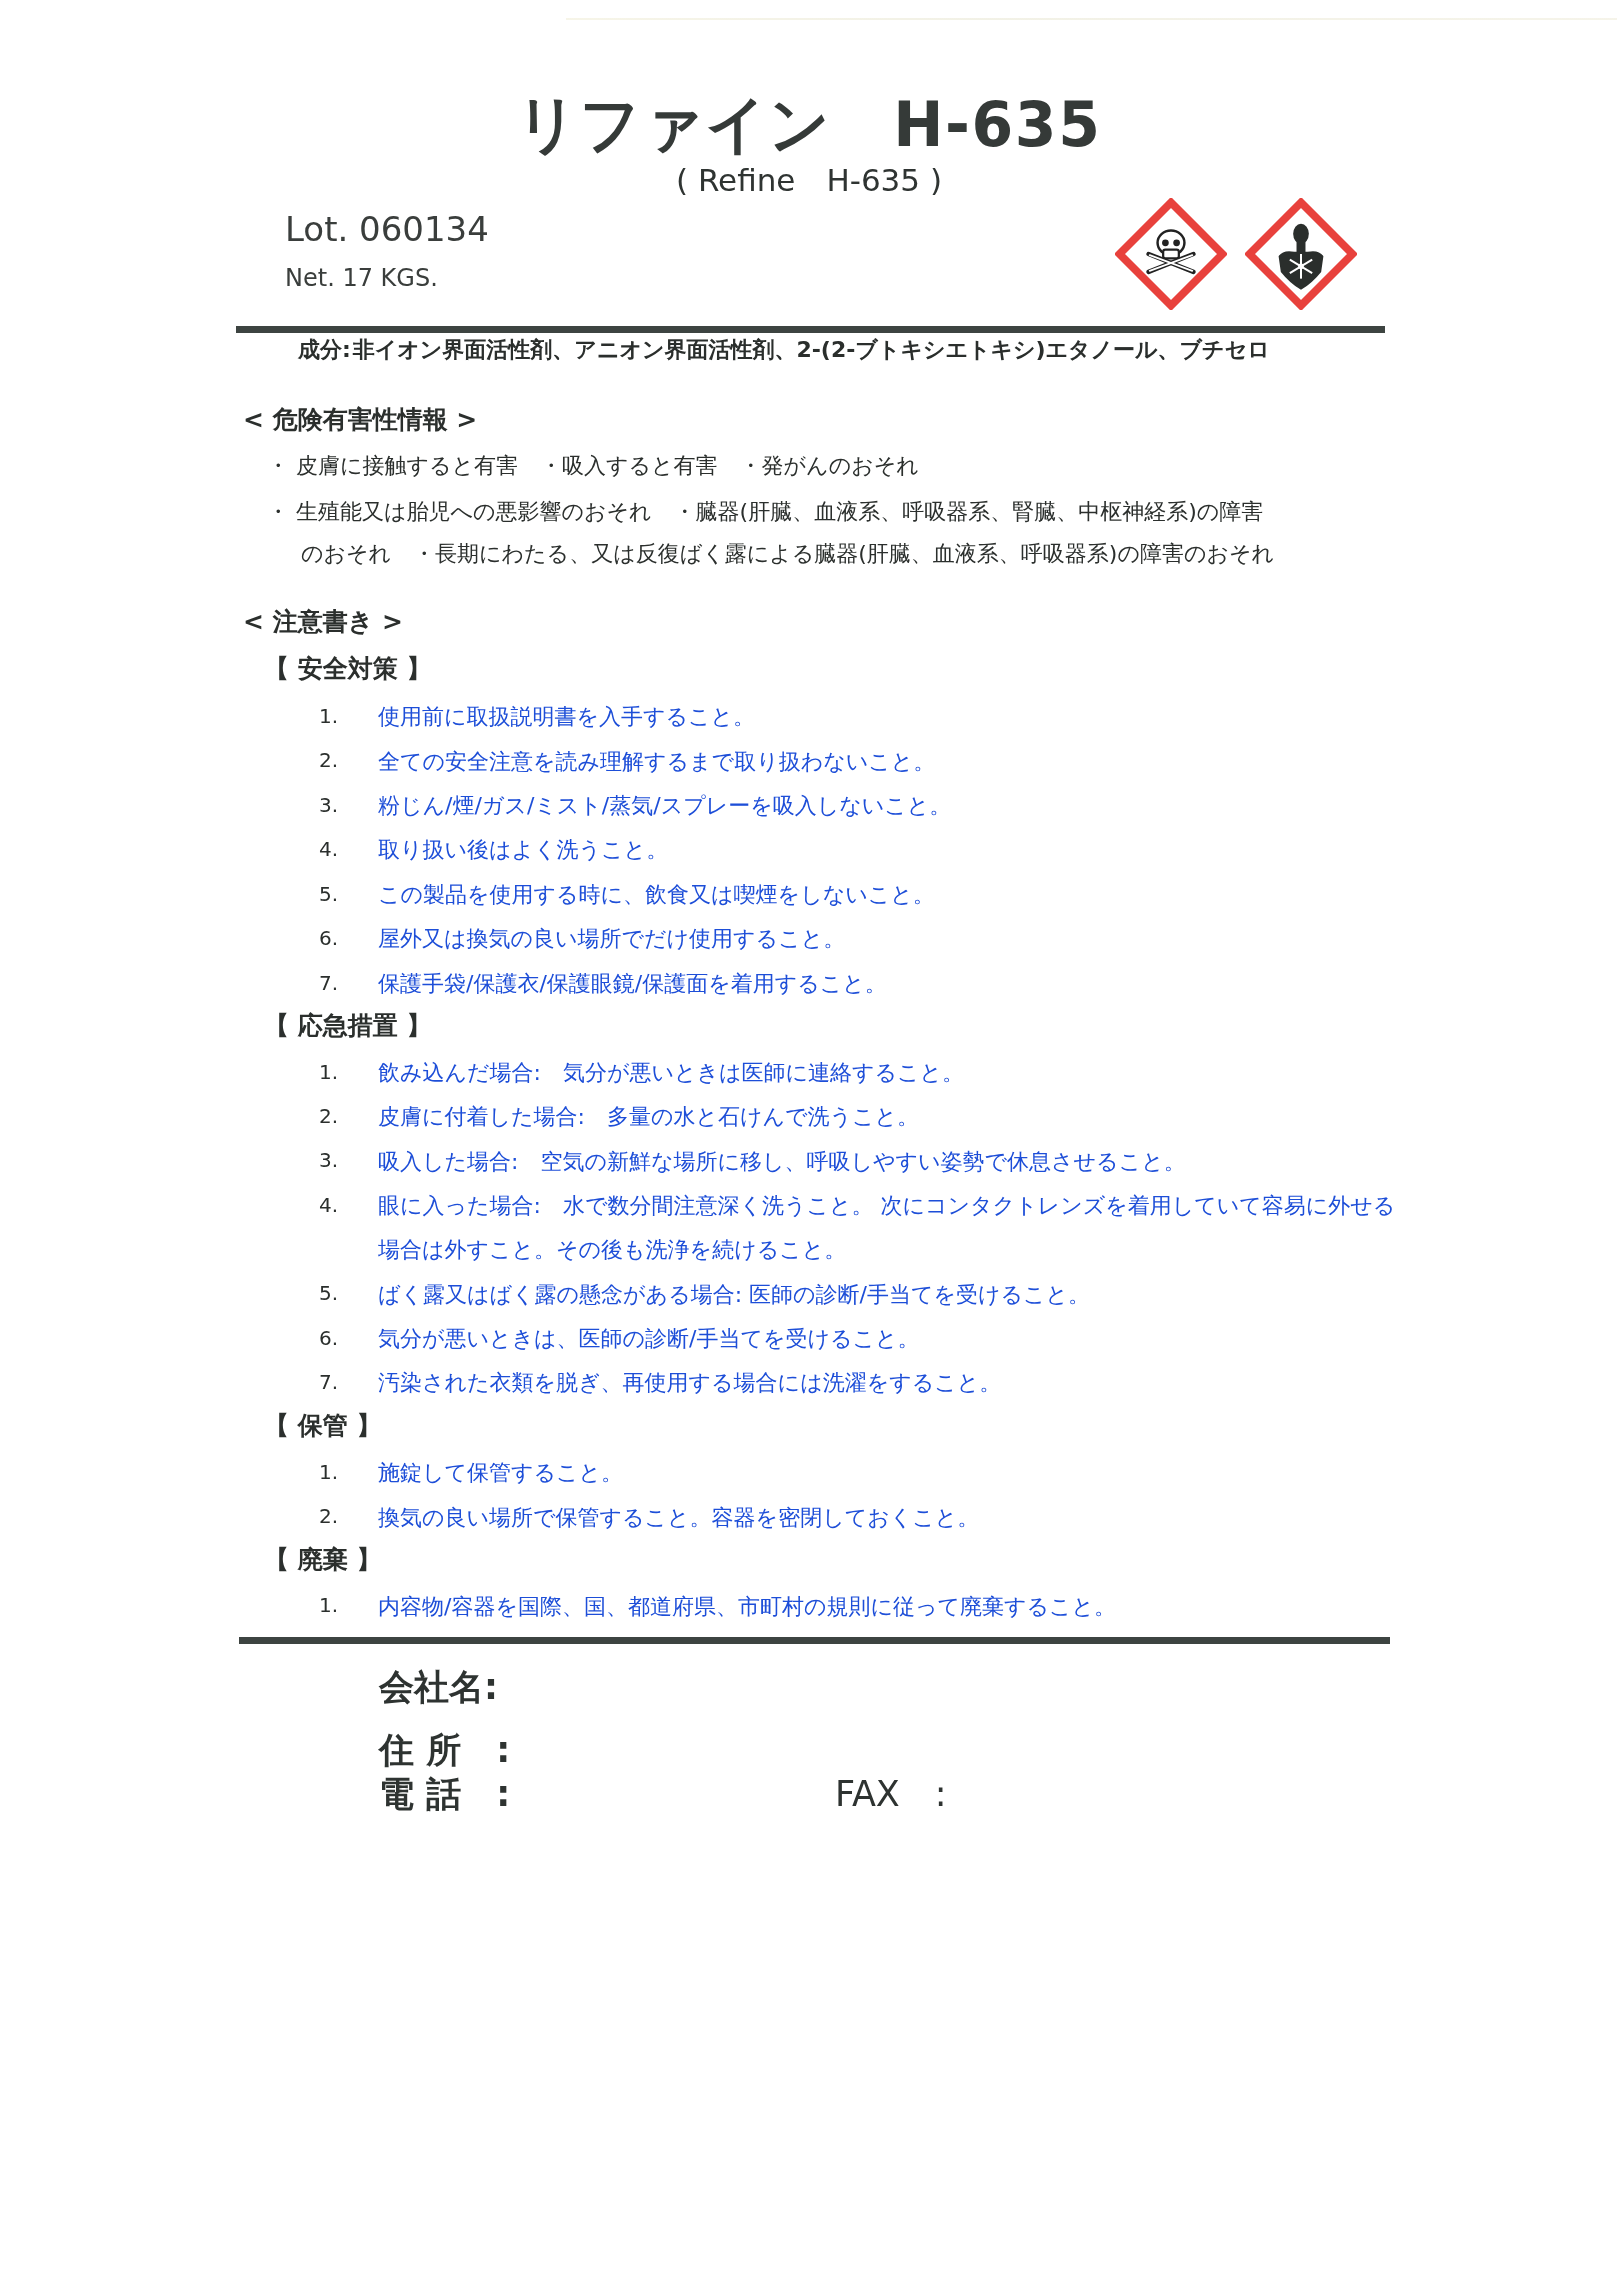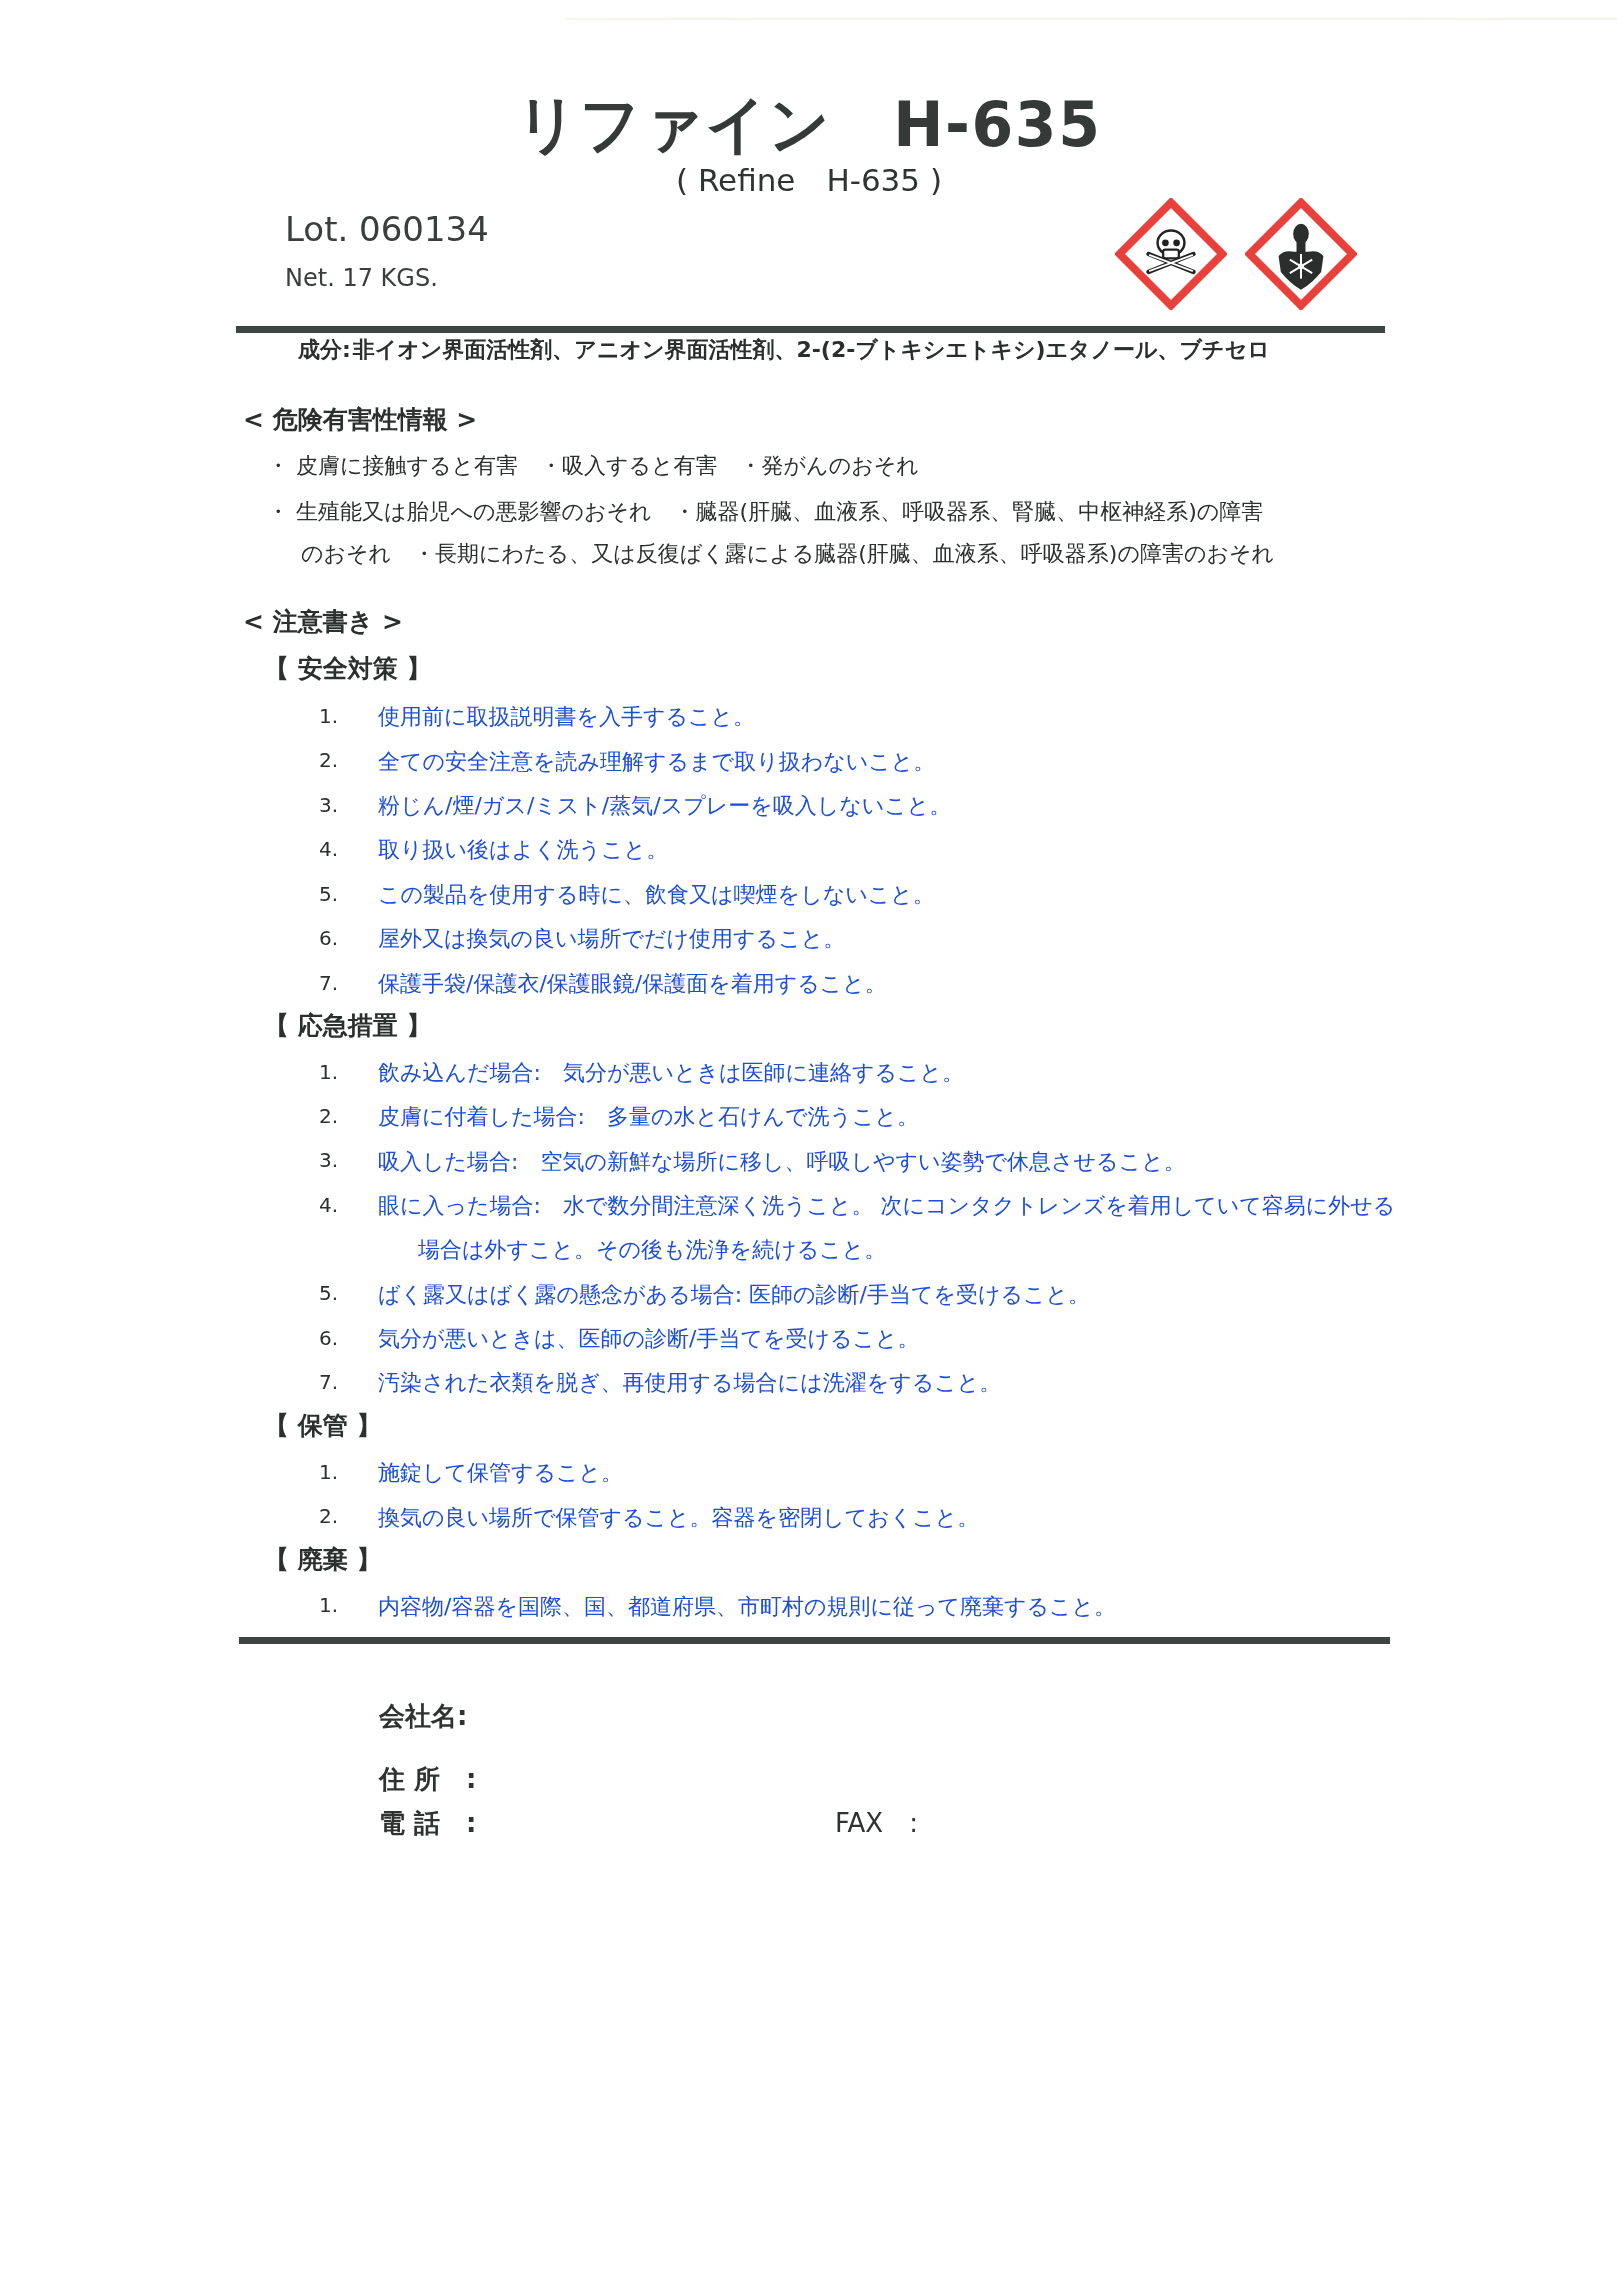--- a/index.html
+++ b/index.html
@@ -22,21 +22,21 @@
     .rule-bottom { left: 239px; width: 1151px; top: 1637px; }
     .ingredients { left: 298px; top: 335px; font-size: 22px; font-weight: bold; color: #2a2e2c; }
     .ingredients .lbl { margin-right: 2px; }
     .sec-head { font-size: 25px; font-weight: bold; color: #2b2f2d; }
     .sec-head.h1 { left: 243px; top: 403px; }
     .sec-head.h2 { left: 243px; top: 605px; }
     .hz-line { font-size: 22px; color: #2b2f2d; }
     .sub-head { font-size: 25px; font-weight: bold; color: #2b2f2d; left: 264px; }
     .item-num { font-size: 20px; color: #2b2f2d; left: 319px; }
     .item-txt { font-size: 22px; color: #1d4ed8; left: 378px; }
-    .footer-lbl { font-size: 26px; font-weight: bold; color: #2e3331; margin-top: 35px; }
+    .footer-lbl { font-size: 35px; font-weight: bold; color: #2e3331; }
   </style>
 </head>
 <body>
 
 <div class="scanline"></div>
 
 <div class="abs title">リファイン　H-635</div>
 <div class="abs subtitle">( Refine　H-635 )</div>
 <div class="abs lot">Lot.  060134</div>
 <div class="abs net">Net.  17 KGS.</div>
@@ -98,21 +98,21 @@
 
 <div class="abs sub-head" style="top:1009px;">【 応急措置 】</div>
 <div class="abs item-num" style="top:1060px;">1.</div>
 <div class="abs item-txt" style="top:1058px;">飲み込んだ場合:　気分が悪いときは医師に連絡すること。</div>
 <div class="abs item-num" style="top:1104px;">2.</div>
 <div class="abs item-txt" style="top:1102px;">皮膚に付着した場合:　多量の水と石けんで洗うこと。</div>
 <div class="abs item-num" style="top:1148px;">3.</div>
 <div class="abs item-txt" style="top:1147px;">吸入した場合:　空気の新鮮な場所に移し、呼吸しやすい姿勢で休息させること。</div>
 <div class="abs item-num" style="top:1193px;">4.</div>
 <div class="abs item-txt" style="top:1191px;">眼に入った場合:　水で数分間注意深く洗うこと。 次にコンタクトレンズを着用していて容易に外せる</div>
-<div class="abs item-txt" style="top:1235px;margin-left:40px;">場合は外すこと。その後も洗浄を続けること。</div>
+<div class="abs item-txt" style="top:1235px;">場合は外すこと。その後も洗浄を続けること。</div>
 <div class="abs item-num" style="top:1281px;">5.</div>
 <div class="abs item-txt" style="top:1280px;">ばく露又はばく露の懸念がある場合: 医師の診断/手当てを受けること。</div>
 <div class="abs item-num" style="top:1326px;">6.</div>
 <div class="abs item-txt" style="top:1324px;">気分が悪いときは、医師の診断/手当てを受けること。</div>
 <div class="abs item-num" style="top:1370px;">7.</div>
 <div class="abs item-txt" style="top:1368px;">汚染された衣類を脱ぎ、再使用する場合には洗濯をすること。</div>
 
 <div class="abs sub-head" style="top:1409px;">【 保管 】</div>
 <div class="abs item-num" style="top:1460px;">1.</div>
 <div class="abs item-txt" style="top:1458px;">施錠して保管すること。</div>

